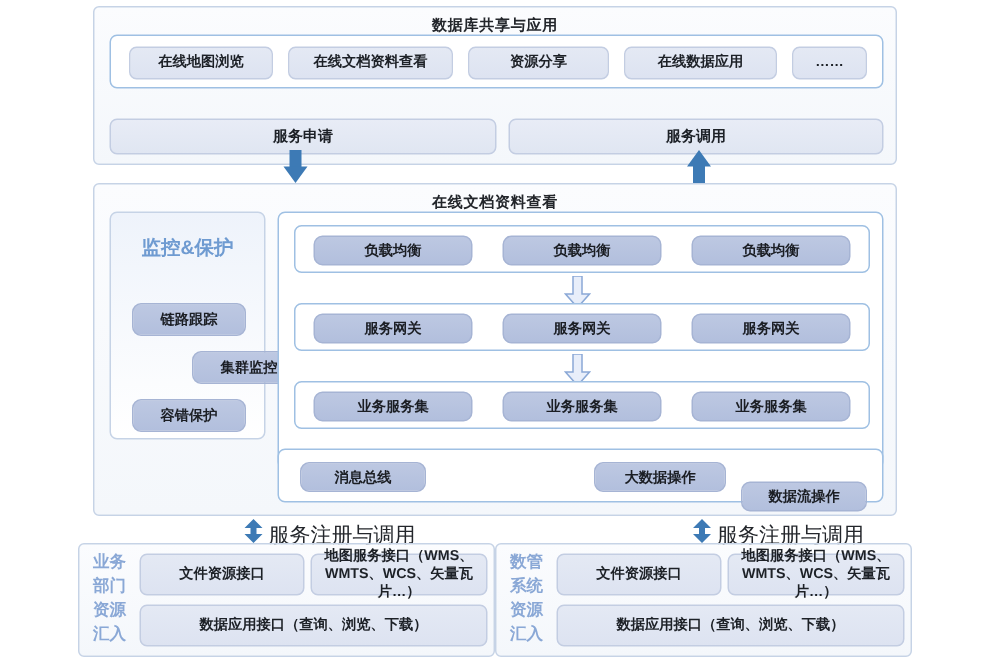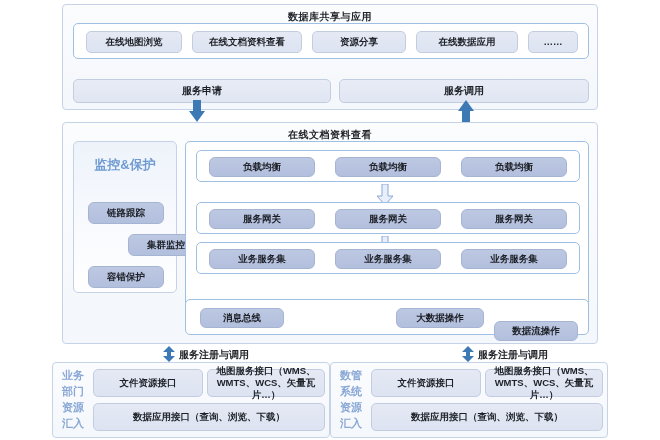--- a/index.html
+++ b/index.html
@@ -98,21 +98,21 @@
   .tier{position:absolute;left:10px;width:384px;height:32px;}
   .tier-chip{position:absolute;top:6px;width:106px;height:20px;}
 
   #bus-box{left:122px;top:176px;width:404px;height:36px;}
   .bus-chip{position:absolute;top:8px;height:20px;}
 
   
   .inner-arrow{position:absolute;}
 
   
-  .reg-label{position:absolute;font-size:10px;color:#23262b;white-space:nowrap;font-weight:bold;}
+  .reg-label{position:absolute;font-size:14px;color:#23262b;white-space:nowrap;font-weight:normal;}
 
   
   #bottom-left{left:52px;top:362px;width:278px;height:76px;}
   #bottom-right{left:330px;top:362px;width:278px;height:76px;}
   .vlabel{
     position:absolute;left:6px;top:4px;width:28px;height:66px;
     font-size:11px;color:#8aa8d6;line-height:16px;text-align:center;
     letter-spacing:0px;font-weight:bold;
   }
   .bchip{position:absolute;}
@@ -176,21 +176,21 @@
         <div class="chip-strong tier-chip" style="left:138px;">服务网关</div>
         <div class="chip-strong tier-chip" style="left:264px;">服务网关</div>
       </div>
 
       <div class="inner-arrow" style="left:190px;top:94px;width:18px;height:22px;">
         <svg width="18" height="22" viewBox="0 0 18 22">
           <polygon points="6,0 12,0 12,12 17,12 9,21 1,12 6,12" fill="#e8eefa" stroke="#8aa8d6" stroke-width="1"></polygon>
         </svg>
       </div>
 
-      <div class="innerbox tier" style="top:100px;">
+      <div class="innerbox tier" style="top:112px;">
         <div class="chip-strong tier-chip" style="left:12px;">业务服务集</div>
         <div class="chip-strong tier-chip" style="left:138px;">业务服务集</div>
         <div class="chip-strong tier-chip" style="left:264px;">业务服务集</div>
       </div>
     </div>
 
     <div class="innerbox" id="bus-box">
       <div class="chip-strong bus-chip" style="left:14px;width:84px;text-align:right;">消息总线</div>
       <div class="chip-strong bus-chip" style="left:210px;width:88px;">大数据操作</div>
       <div class="chip-strong bus-chip" style="left:308px;width:84px;margin-top:13px;">数据流操作</div>

